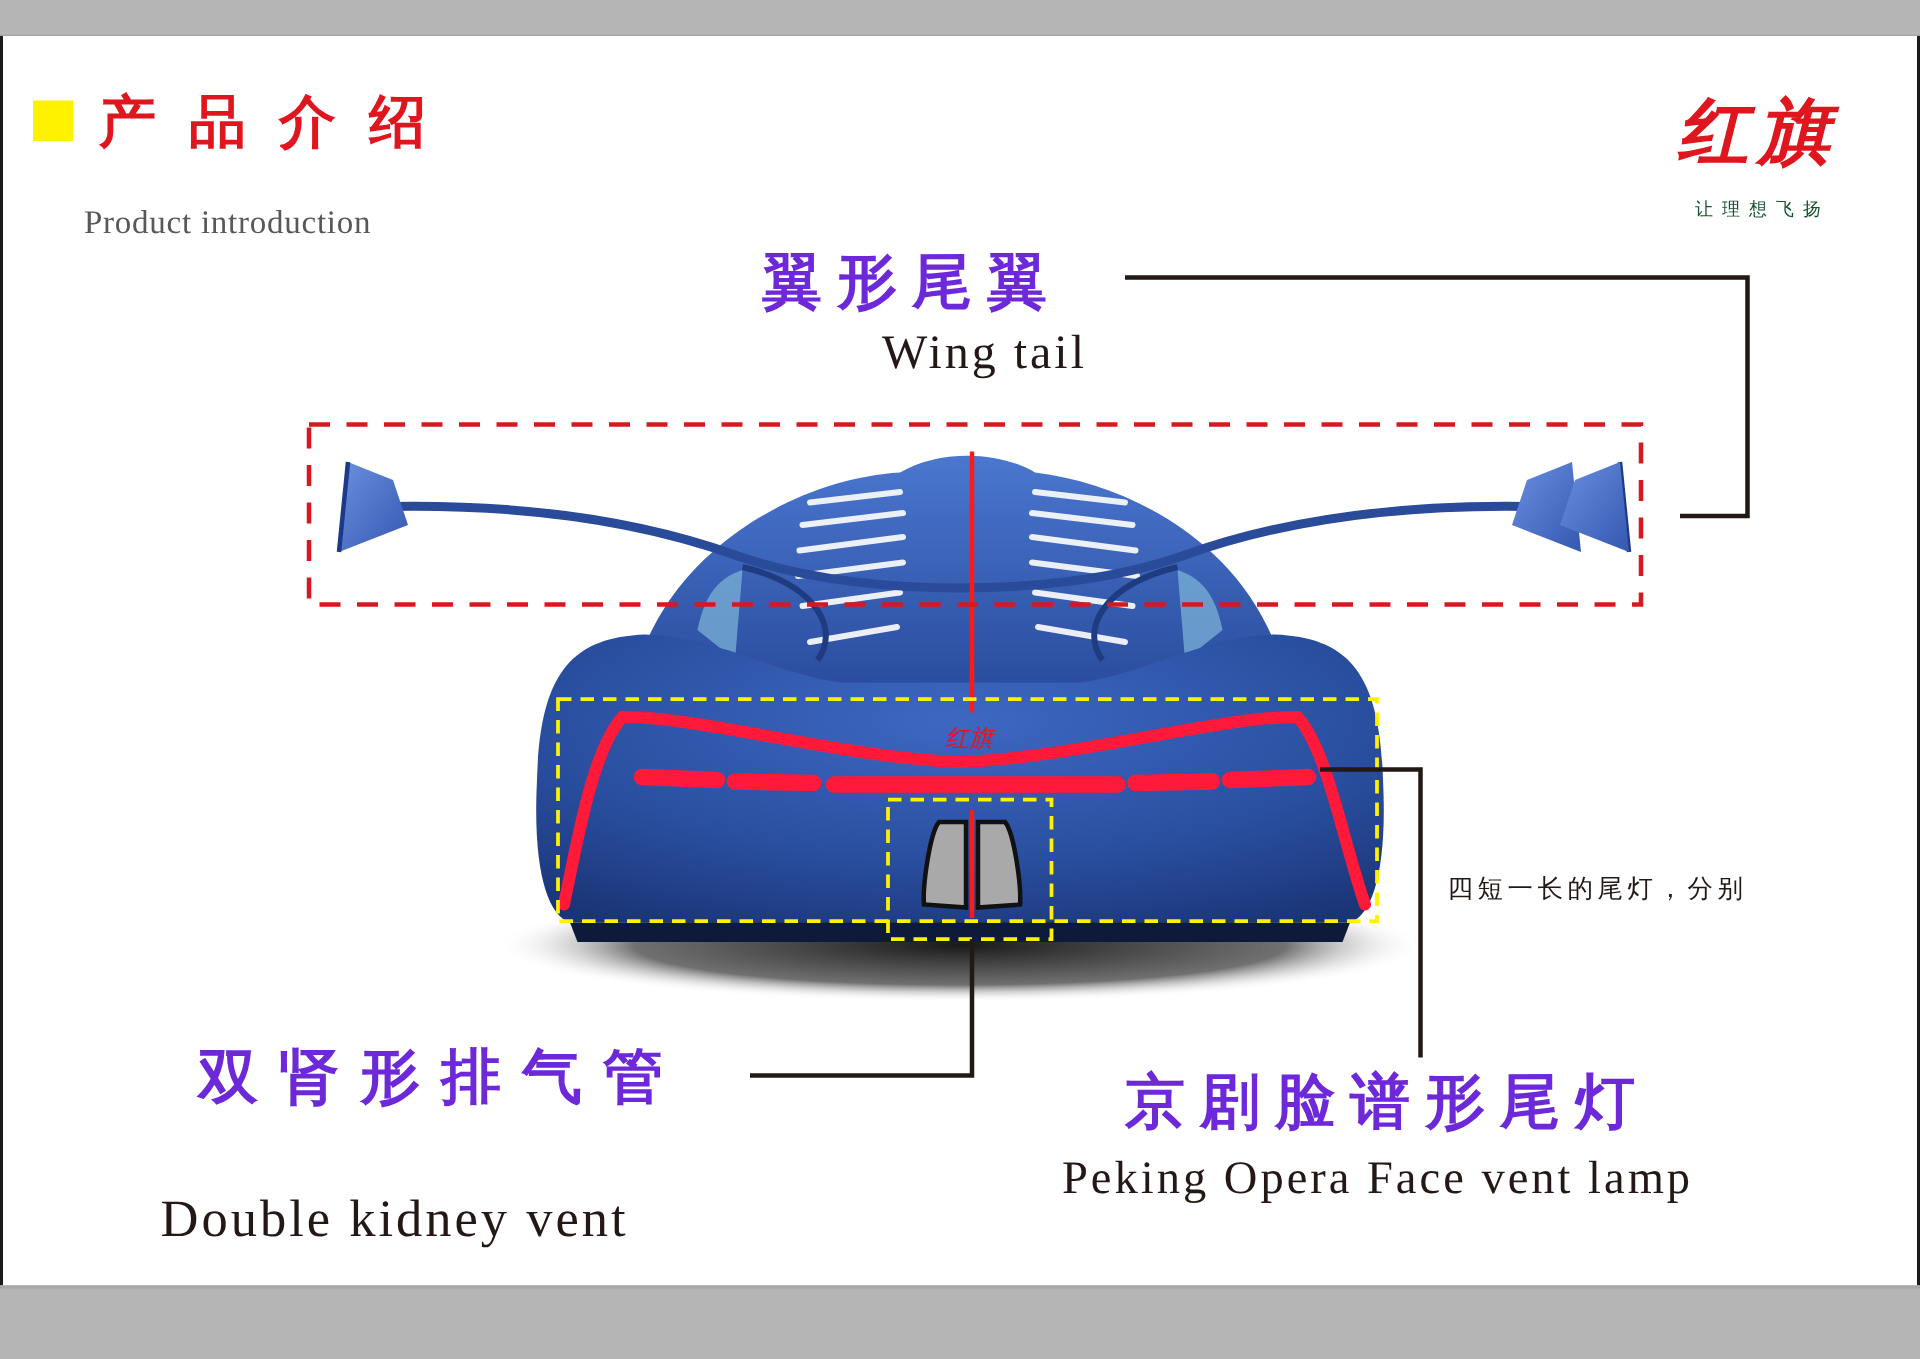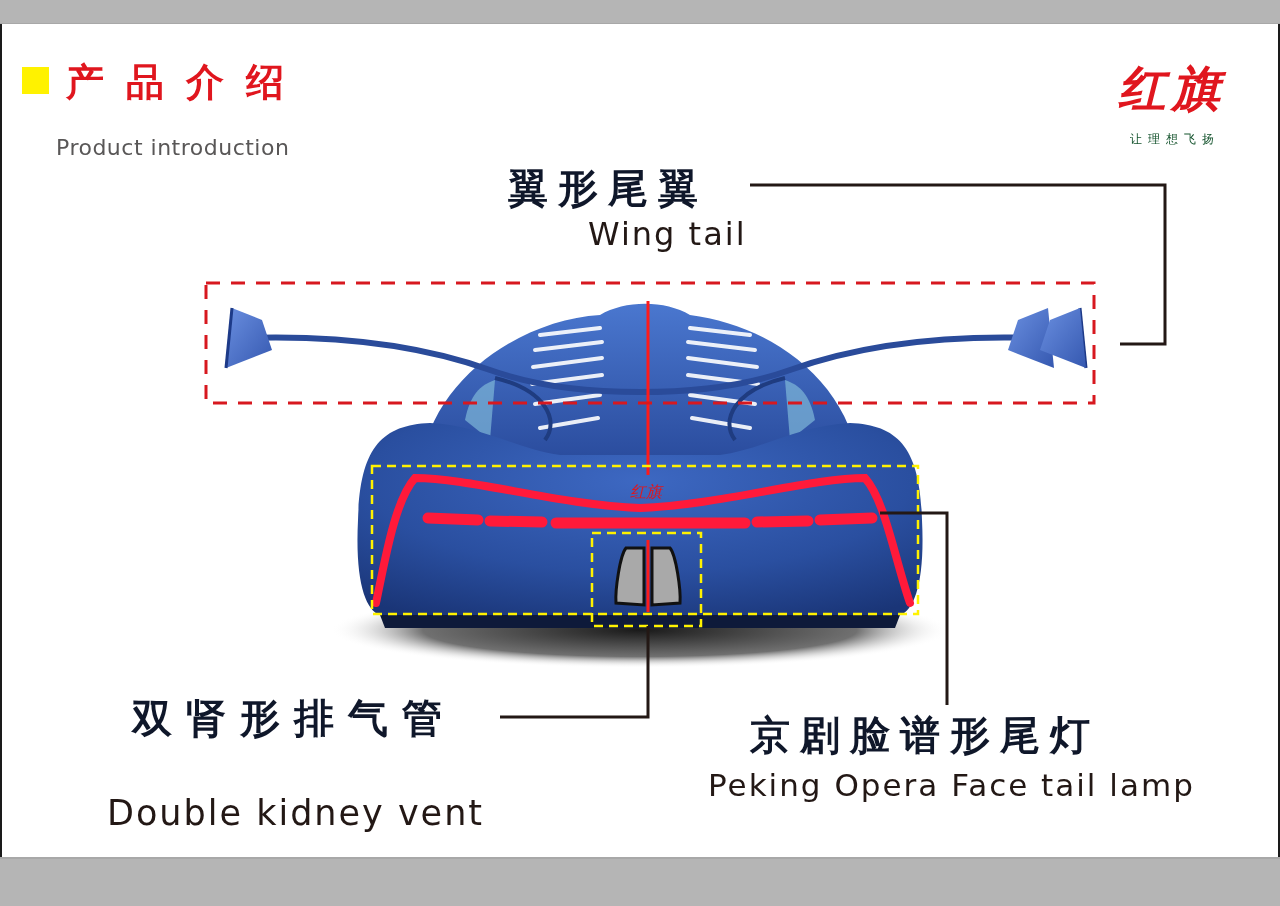--- a/index.html
+++ b/index.html
@@ -1,26 +1,26 @@
 <!DOCTYPE html>
 <html><head>
 <meta charset="utf-8">
 <style>
   html, body { margin: 0; padding: 0; }
   body { width: 1280px; height: 906px; position: relative; overflow: hidden; background: #b6b6b6; font-family: "DejaVu Sans", sans-serif; }
-  .abs { position: absolute; }
+  .abs { position: absolute; font-family: Liberation Serif, serif; }
   .topbar { left: 0; top: 0; width: 1280px; height: 23px; background: #b5b5b5; border-bottom: 1px solid #a8a8a8; }
   .bottombar { left: 0; top: 857px; width: 1280px; height: 49px; background: #b5b5b5; border-top: 2px solid #a8a8a8; }
   .page { left: 0; top: 24px; width: 1280px; height: 833px; background: #ffffff; border-left: 2px solid #1a1a1a; border-right: 2px solid #1a1a1a; box-sizing: border-box; }
   .yellow-sq { left: 22px; top: 67px; width: 27px; height: 27px; background: #fff200; }
   .title-cn { left: 66px; top: 58px; font-size: 38px; letter-spacing: 22px; color: #e0161e; font-weight: bold; line-height: 48px; white-space: nowrap; }
   .title-en { left: 56px; top: 108px; font-size: 22px; color: #595757; line-height: 28px; white-space: nowrap; letter-spacing: 0.5px; margin-top: 26px; }
   .logo-cn { left: 1118px; top: 58px; font-family: "DejaVu Serif", serif; font-size: 48px; color: #e0161e; font-style: italic; font-weight: bold; line-height: 60px; letter-spacing: 6px; white-space: nowrap; }
   .logo-slogan { left: 1130px; top: 131px; font-size: 12px; color: #14532d; letter-spacing: 6px; white-space: nowrap; line-height: 16px; }
-  .lbl-cn { font-size: 40px; color: #0f172a; letter-spacing: 10px; white-space: nowrap; line-height: 50px; font-weight: bold; text-align: center; }
+  .lbl-cn { font-size: 40px; color: #6d28d9; letter-spacing: 10px; white-space: nowrap; line-height: 50px; font-weight: bold; text-align: center; }
   .lbl-en { color: #231815; white-space: nowrap; letter-spacing: 2px; }
   .wing-cn { left: 508px; top: 163px; }
   .wing-en { left: 548px; top: 218px; font-size: 32px; line-height: 32px; margin-left: 40px; }
   .kid-cn { left: 132px; top: 693px; letter-spacing: 14px; }
   .kid-en { left: 107px; top: 748px; font-size: 35px; line-height: 42px; margin-top: 44px; }
   .peking-cn { left: 750px; top: 710px; letter-spacing: 10px; }
   .peking-en { left: 708px; top: 766px; font-size: 31px; line-height: 38px; }
   .desc { left: 965px; top: 580px; width: 265px; font-size: 17px; line-height: 25px; color: #231815; letter-spacing: 3px; }
   .desc div { white-space: nowrap; }
   svg.scene { position: absolute; left: 0; top: 0; }
@@ -138,16 +138,17 @@
   </g>
 </svg>
 
 <div class="abs lbl-cn wing-cn">翼形尾翼</div>
 <div class="abs lbl-en wing-en">Wing tail</div>
 
 <div class="abs lbl-cn kid-cn">双肾形排气管</div>
 <div class="abs lbl-en kid-en">Double kidney vent</div>
 
 <div class="abs lbl-cn peking-cn">京剧脸谱形尾灯</div>
-<div class="abs lbl-en peking-en">Peking Opera Face tail lamp</div>
+<div class="abs lbl-en peking-en">Peking Opera Face vent lamp</div>
 
 <div class="abs desc">
+  <div>四短一长的尾灯，分别</div>
 </div>
 
 </body></html>

